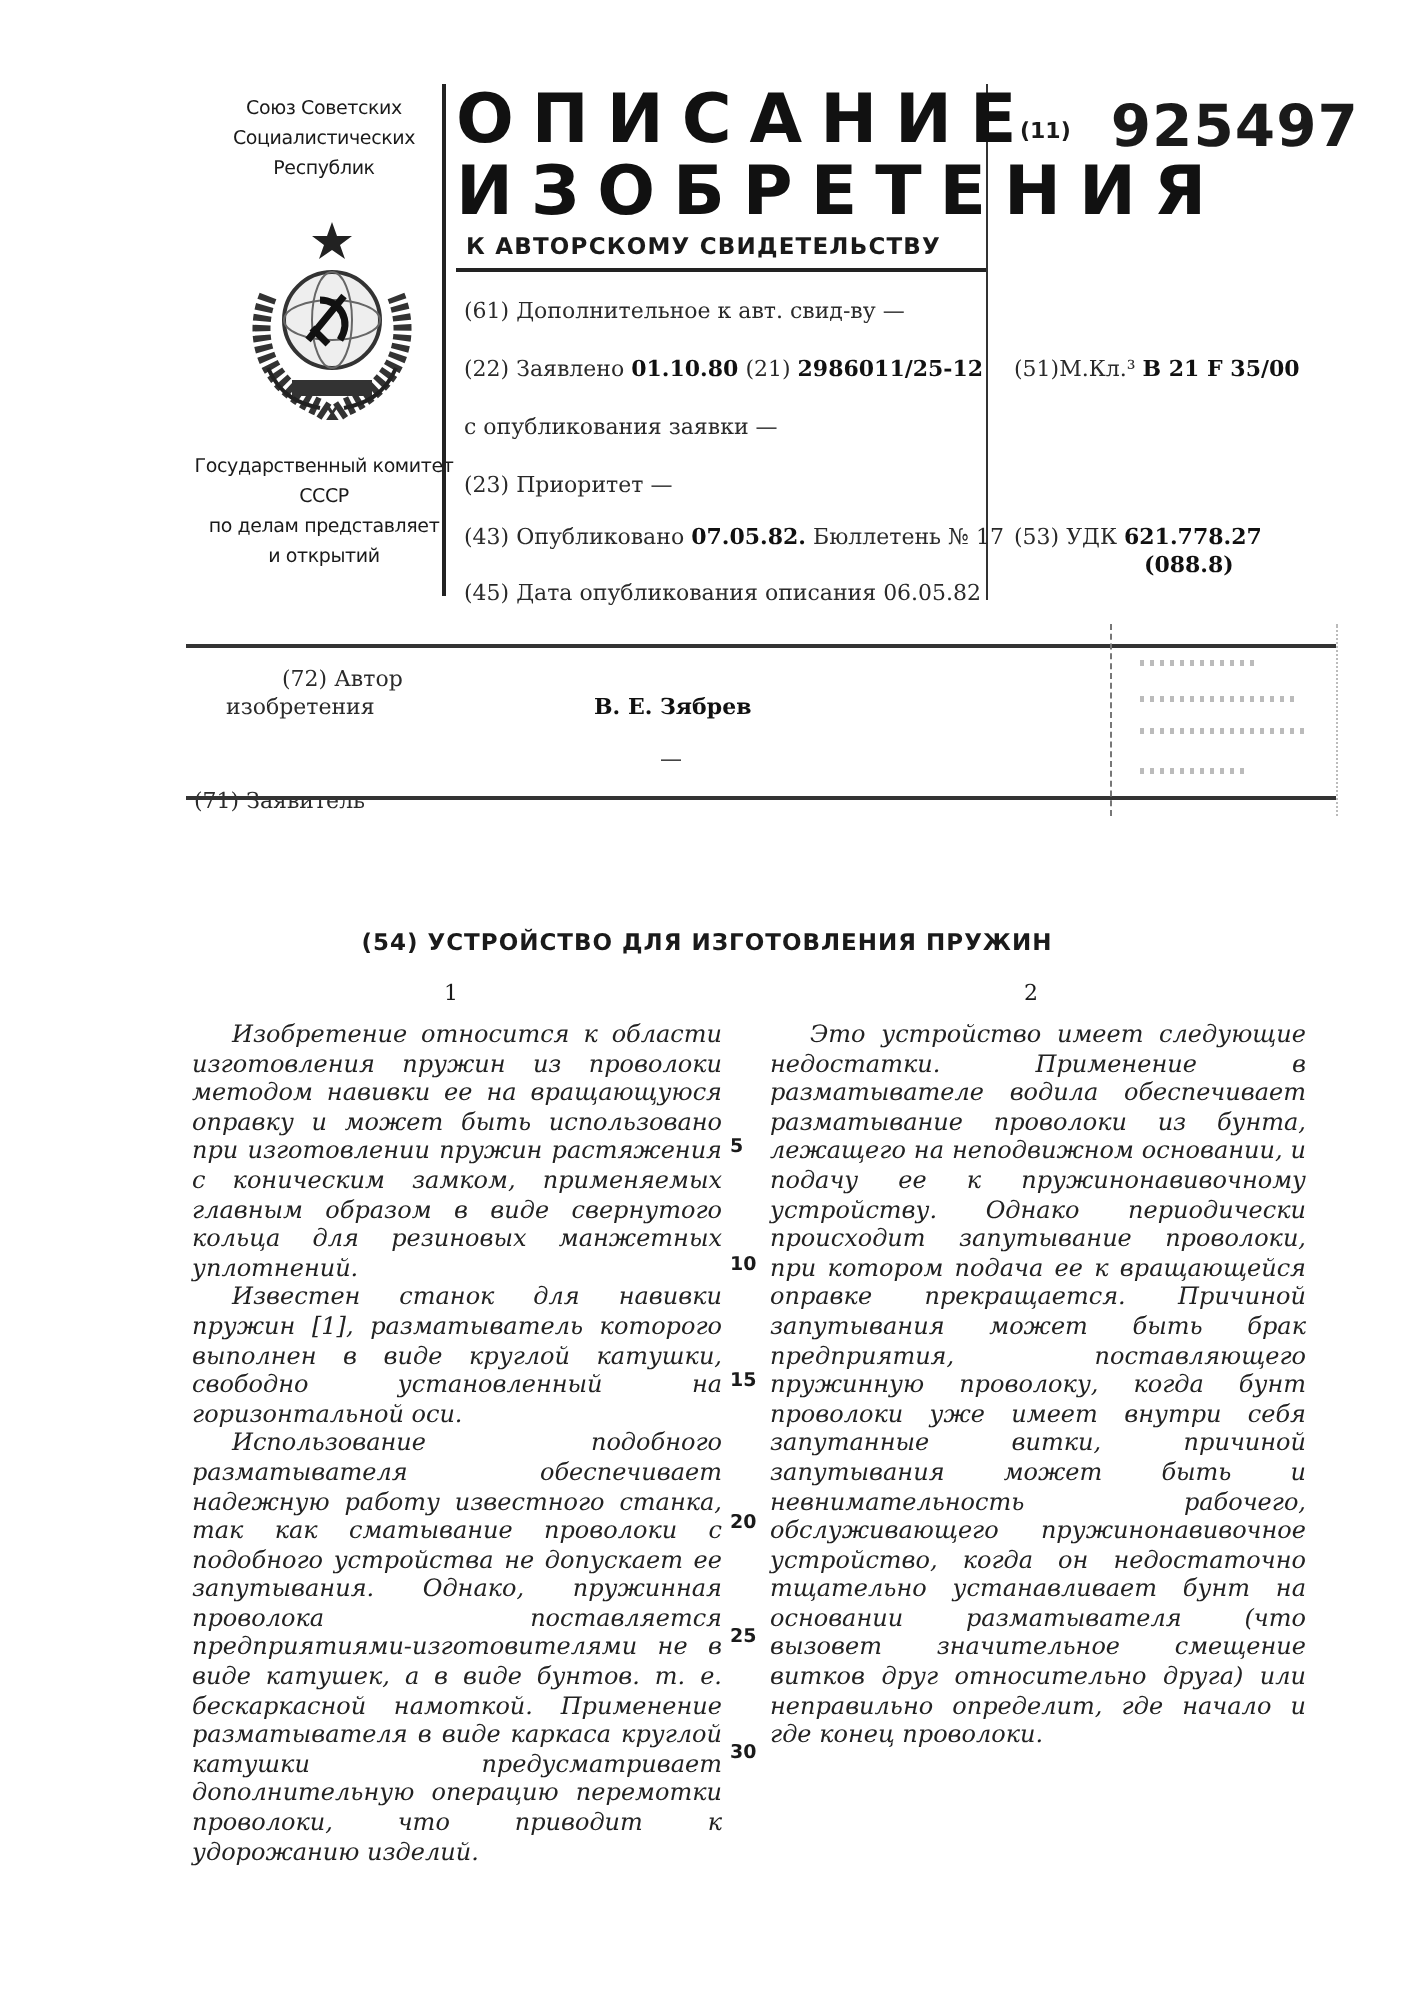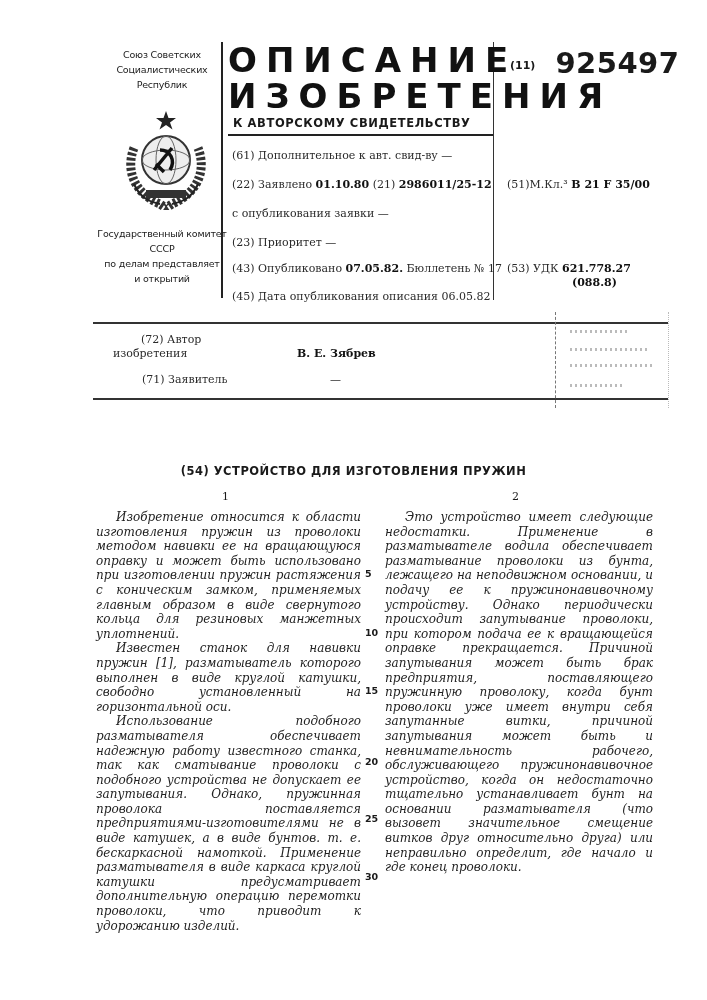--- a/index.html
+++ b/index.html
@@ -107,21 +107,21 @@
   <b>(088.8)</b>
 </div>
 
 <div class="abs hr" style="left:93px; top:322px; width:575px;"></div>
 <div class="abs field" style="left:97px; top:333px;margin-left:44px;">
   <span>(72)</span>
   <span>Автор</span>
 </div>
 <div class="abs field" style="left:113px; top:347px;">изобретения</div>
 <div class="abs field" style="left:297px; top:347px;"><b>В. Е. Зябрев</b></div>
-<div class="abs field" style="left:97px; top:373px;margin-left:45px;">
+<div class="abs field" style="left:97px; top:394px;">
   <span>(71)</span>
   <span>Заявитель</span>
 </div>
 <div class="abs field" style="left:330px; top:373px;">—</div>
 <div class="abs hr" style="left:93px; top:398px; width:575px;"></div>
 
 <div class="abs stamp">
   <div class="s" style="left:14px; top:18px; width:60px;"></div>
   <div class="s" style="left:14px; top:36px; width:80px;"></div>
   <div class="s" style="left:14px; top:52px; width:85px;"></div>

